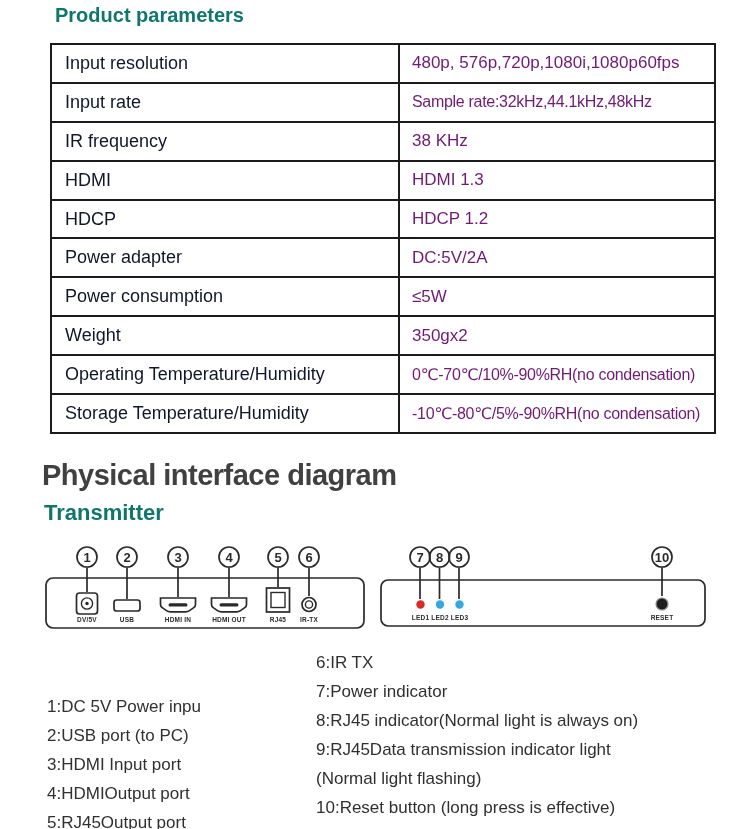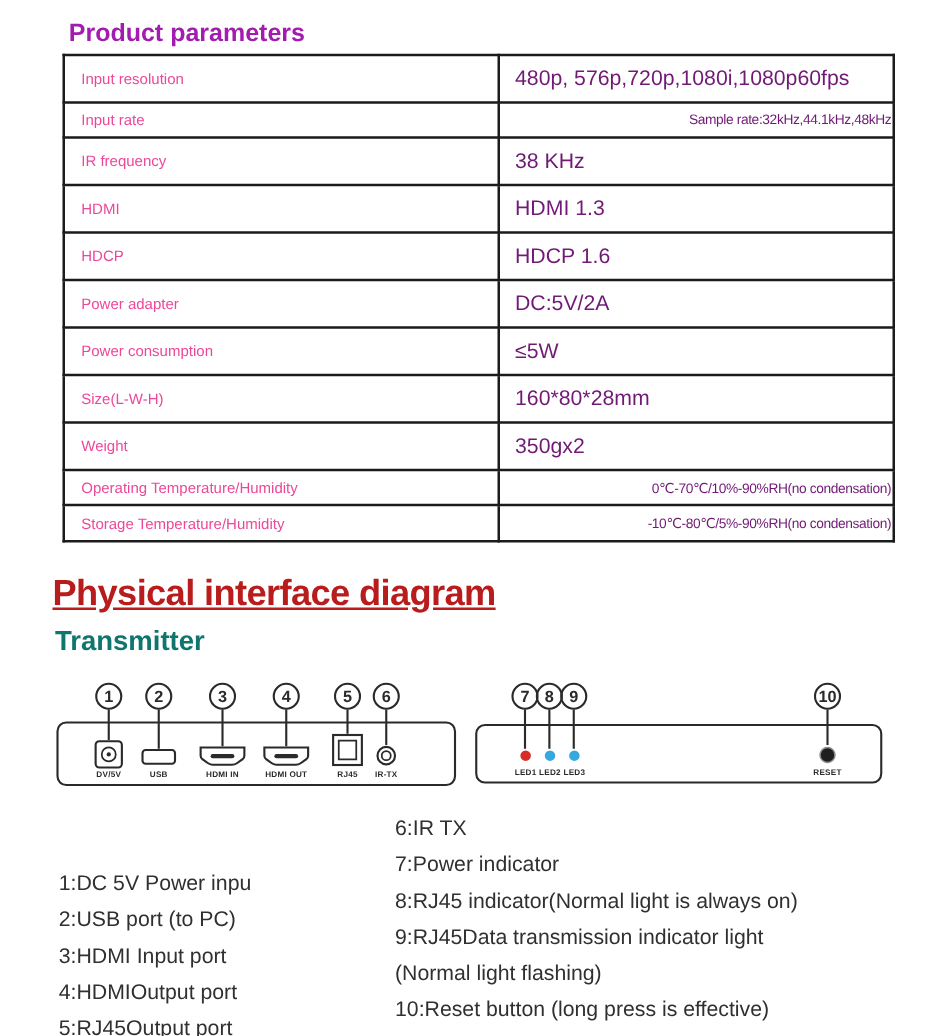--- a/index.html
+++ b/index.html
@@ -1,28 +1,28 @@
 <!DOCTYPE html>
 <html><head>
 <meta charset="utf-8">
 <style>
   html,body{margin:0;padding:0;background:#fff;}
   #canvas{position:relative;width:750px;height:829px;background:#ffffff;overflow:hidden;
           font-family:"Liberation Sans","DejaVu Sans",sans-serif;color:#1e1e1e;}
 
-  .page-title{position:absolute;left:55px;top:16px;font-size:20px;font-weight:bold;color:#a21caf;}
+  .page-title{position:absolute;left:55px;top:4px;font-size:20px;font-weight:bold;color:#0f766e;}
 
   table.params{position:absolute;left:50px;top:43px;width:666px;height:391px;
                border-collapse:collapse;table-layout:fixed;}
   table.params td{border:2px solid #1b1b1b;vertical-align:middle;overflow:hidden;white-space:nowrap;}
-  table.params td.label{width:332px;padding-left:13px;font-size:12px;color:#ec4899;}
+  table.params td.label{width:332px;padding-left:13px;font-size:18px;color:#0f172a;}
   table.params td.value{padding-left:12px;font-size:17px;color:#701a75;}
-  table.params td.value.small{font-size:11px;letter-spacing:-0.3px;text-align:right;}
-
-  .h-big{position:absolute;left:42px;top:459px;font-size:29px;font-weight:bold;color:#b91c1c;letter-spacing:-0.5px;text-decoration:underline;}
+  table.params td.value.small{font-size:16px;letter-spacing:-0.3px;}
+
+  .h-big{position:absolute;left:42px;top:459px;font-size:29px;font-weight:bold;color:#404040;letter-spacing:-0.5px;}
   .h-sub{position:absolute;left:44px;top:500px;font-size:22px;font-weight:bold;color:#0f766e;}
 
   .diagram{position:absolute;left:0;top:540px;width:750px;height:110px;}
 
   .legend{position:absolute;top:648px;font-size:17px;line-height:29px;color:#303030;}
   .legend.left{left:47px;width:255px;margin-top:44px;}
   .legend.right{left:316px;width:410px;}
 
   svg .outline{fill:none;stroke:#2a2a2a;stroke-width:1.7;}
   svg .thin{fill:none;stroke:#2a2a2a;stroke-width:1.4;}
@@ -49,33 +49,29 @@
         <tr>
           <td class="label">IR frequency</td>
           <td class="value">38 KHz</td>
         </tr>
         <tr>
           <td class="label">HDMI</td>
           <td class="value">HDMI 1.3</td>
         </tr>
         <tr>
           <td class="label">HDCP</td>
-          <td class="value">HDCP 1.6</td>
+          <td class="value">HDCP 1.2</td>
         </tr>
         <tr>
           <td class="label">Power adapter</td>
           <td class="value">DC:5V/2A</td>
         </tr>
         <tr>
           <td class="label">Power consumption</td>
           <td class="value">≤5W</td>
-        </tr>
-        <tr>
-          <td class="label">Size(L-W-H)</td>
-          <td class="value">160*80*28mm</td>
         </tr>
         <tr>
           <td class="label">Weight</td>
           <td class="value">350gx2</td>
         </tr>
         <tr>
           <td class="label">Operating Temperature/Humidity</td>
           <td class="value small">0℃-70℃/10%-90%RH(no condensation)</td>
         </tr>
         <tr>

